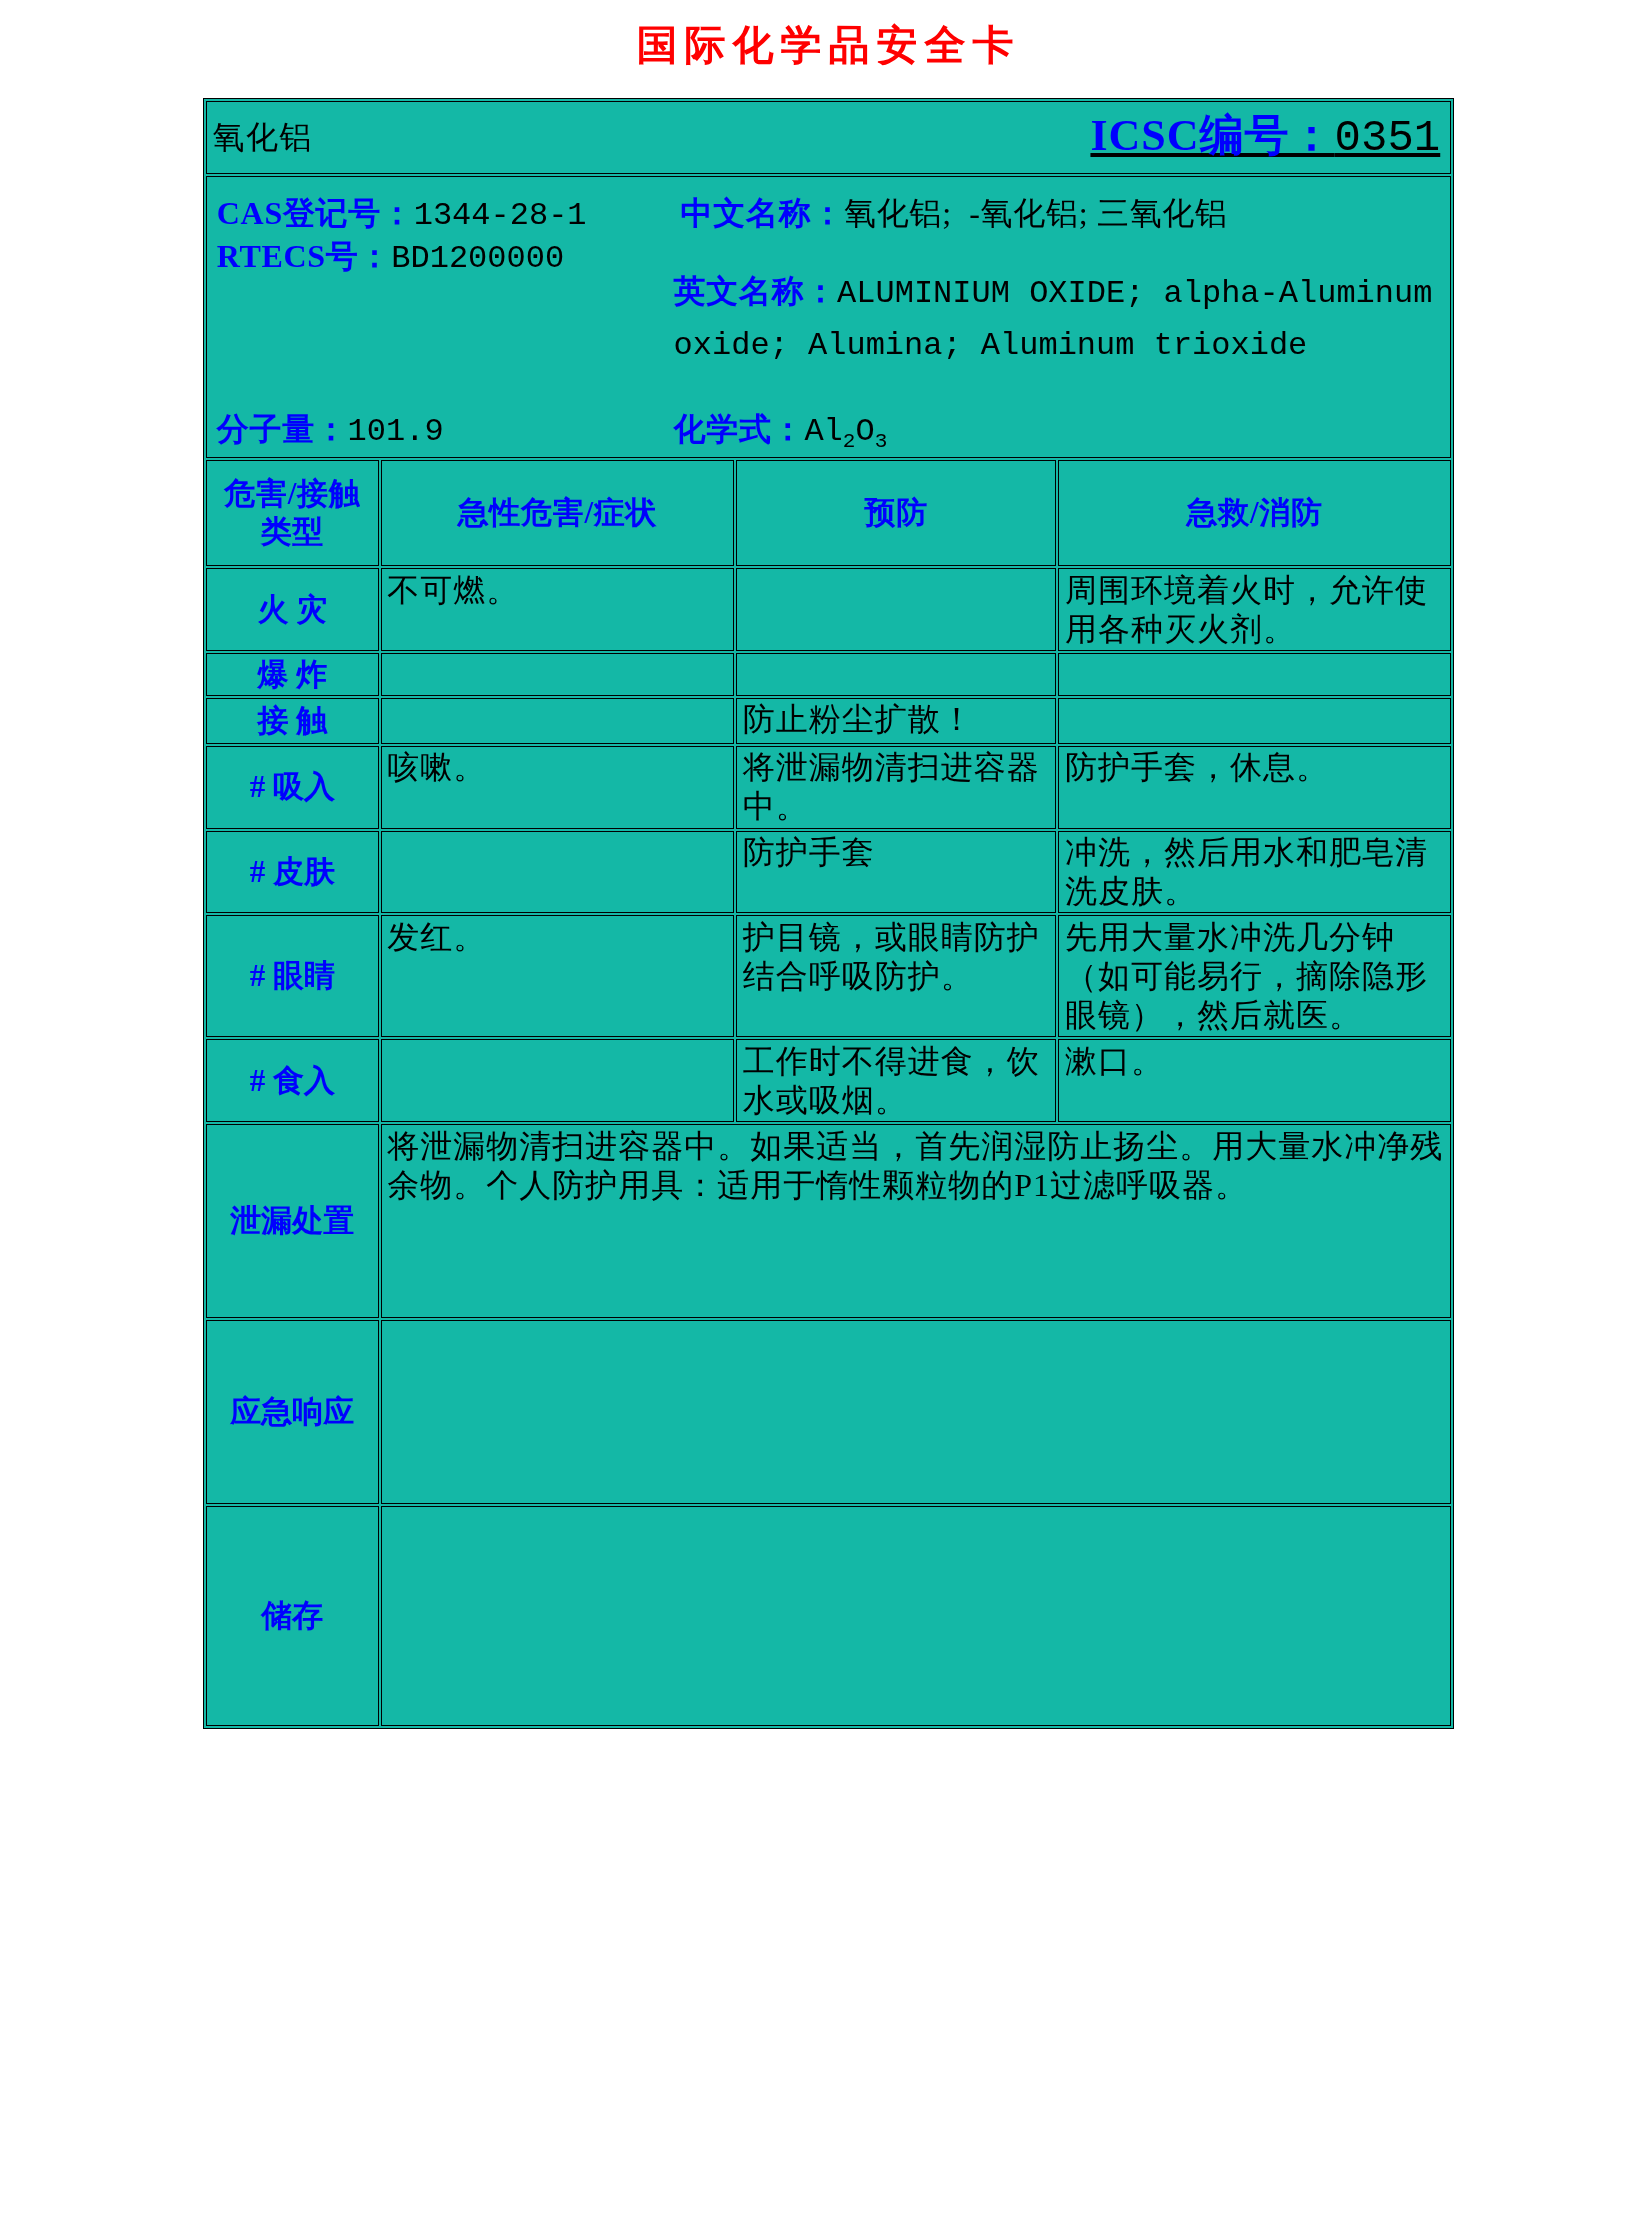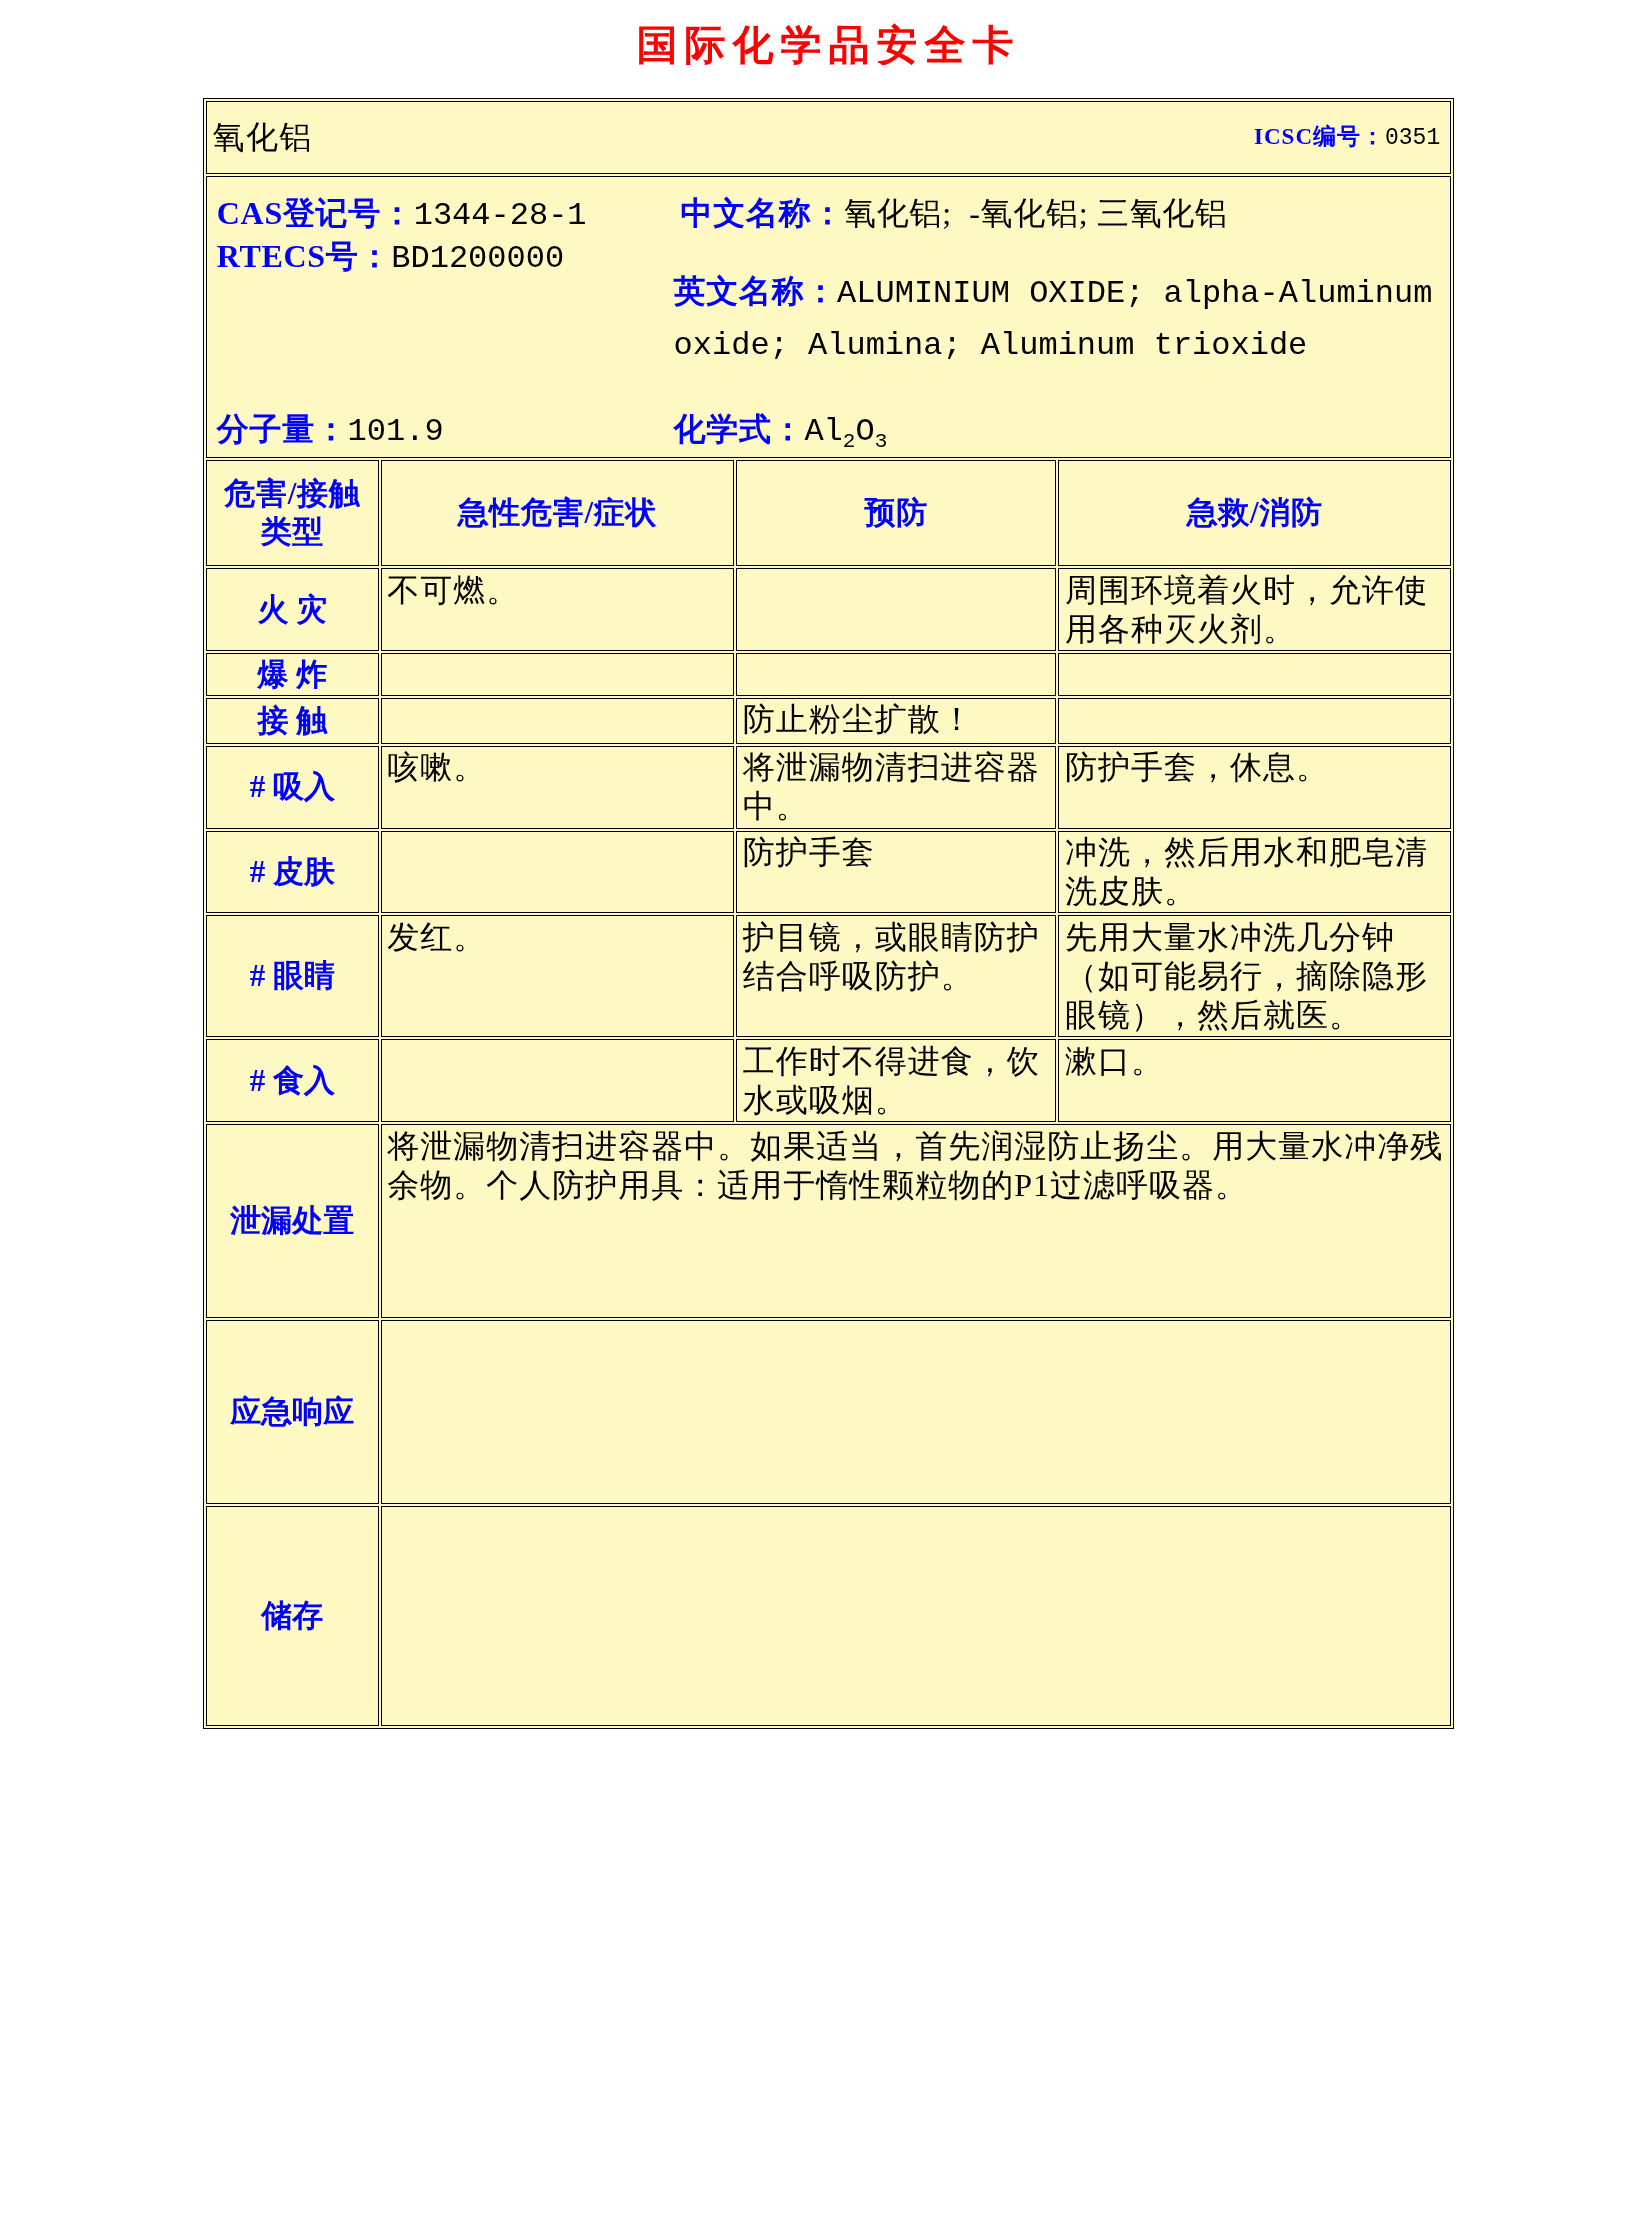--- a/index.html
+++ b/index.html
@@ -16,21 +16,21 @@
     font-size:41px;font-weight:bold;color:#ff0000;
     letter-spacing:7px;
   }
   table.card{
     margin:25px 0 0 203px;
     width:1251px;
     border-collapse:separate;
     border-spacing:2.8px;
     border:1.4px solid #000000;
     table-layout:fixed;
-    background:#fef9c3;
+    background:#14b8a6;
   }
   td.cell{
     border:1.4px solid #000000;
     padding:1.4px 5.6px;
     vertical-align:top;
     font-size:32px;
     line-height:1.22;
     letter-spacing:1px;
     word-break:break-word;
   }
@@ -38,21 +38,21 @@
   col.c1{width:172px;} col.c2{width:352px;} col.c3{width:319px;} col.c4{width:391px;}
 
   .lbl{color:#0000ff;font-weight:bold;}
   .mono{font-family:"Liberation Mono",monospace;letter-spacing:0;}
   .mono sub{font-size:21px;line-height:0;}
 
   
   tr.r-head td{height:68px;vertical-align:middle;}
   .head-row{display:flex;justify-content:space-between;align-items:center;}
   .head-row .substance{font-size:32px;letter-spacing:1.4px;}
-  .head-row .icsc{font-size:23px;white-space:nowrap;padding-right:4.2px;}
+  .head-row .icsc{font-size:44px;white-space:nowrap;padding-right:4.2px;text-decoration:underline;}
 
   
   tr.r-identity td{height:277px;}
   .id-wrap{position:relative;height:277px;font-size:32px;letter-spacing:0.7px;}
   .id-line{position:absolute;white-space:normal;}
   .id-cas{left:4.2px;top:15.4px;}
   .id-rtecs{left:4.2px;top:59px;}
   .id-mw{left:4.2px;top:232px;}
   .id-zh{left:468px;top:15.4px;width:776px;}
   .id-en{left:461px;top:89px;width:776px;line-height:1.55;}

